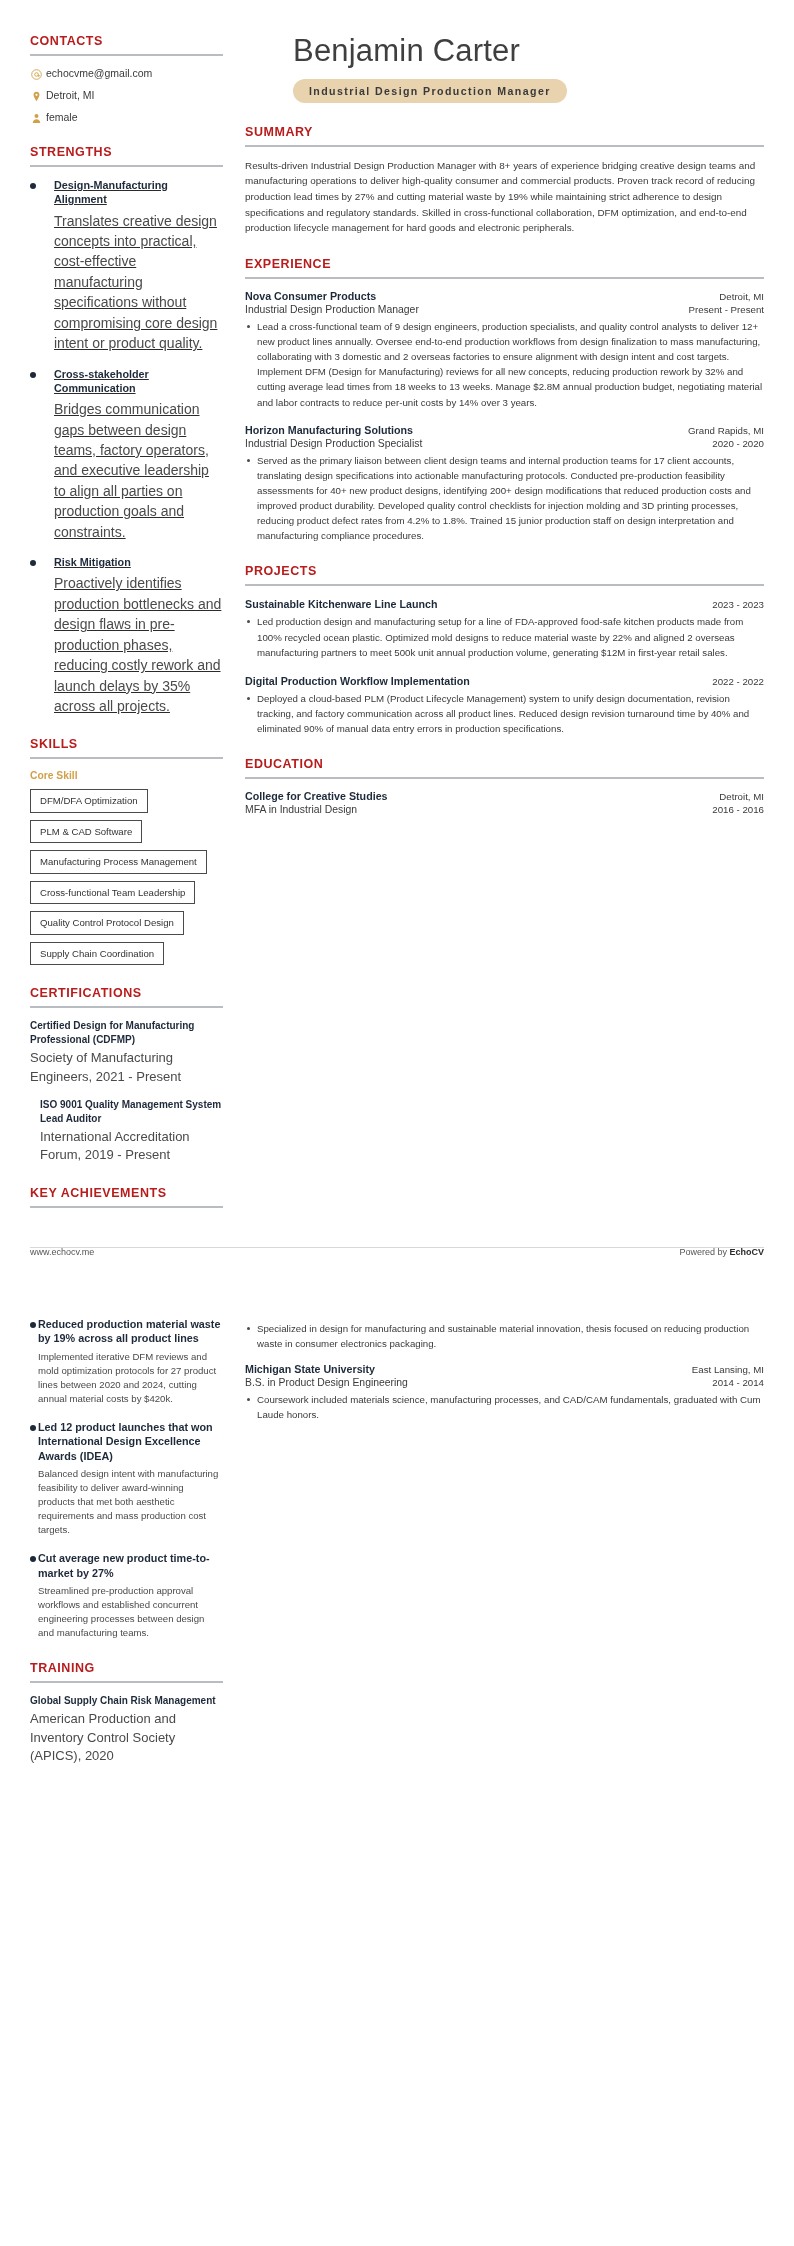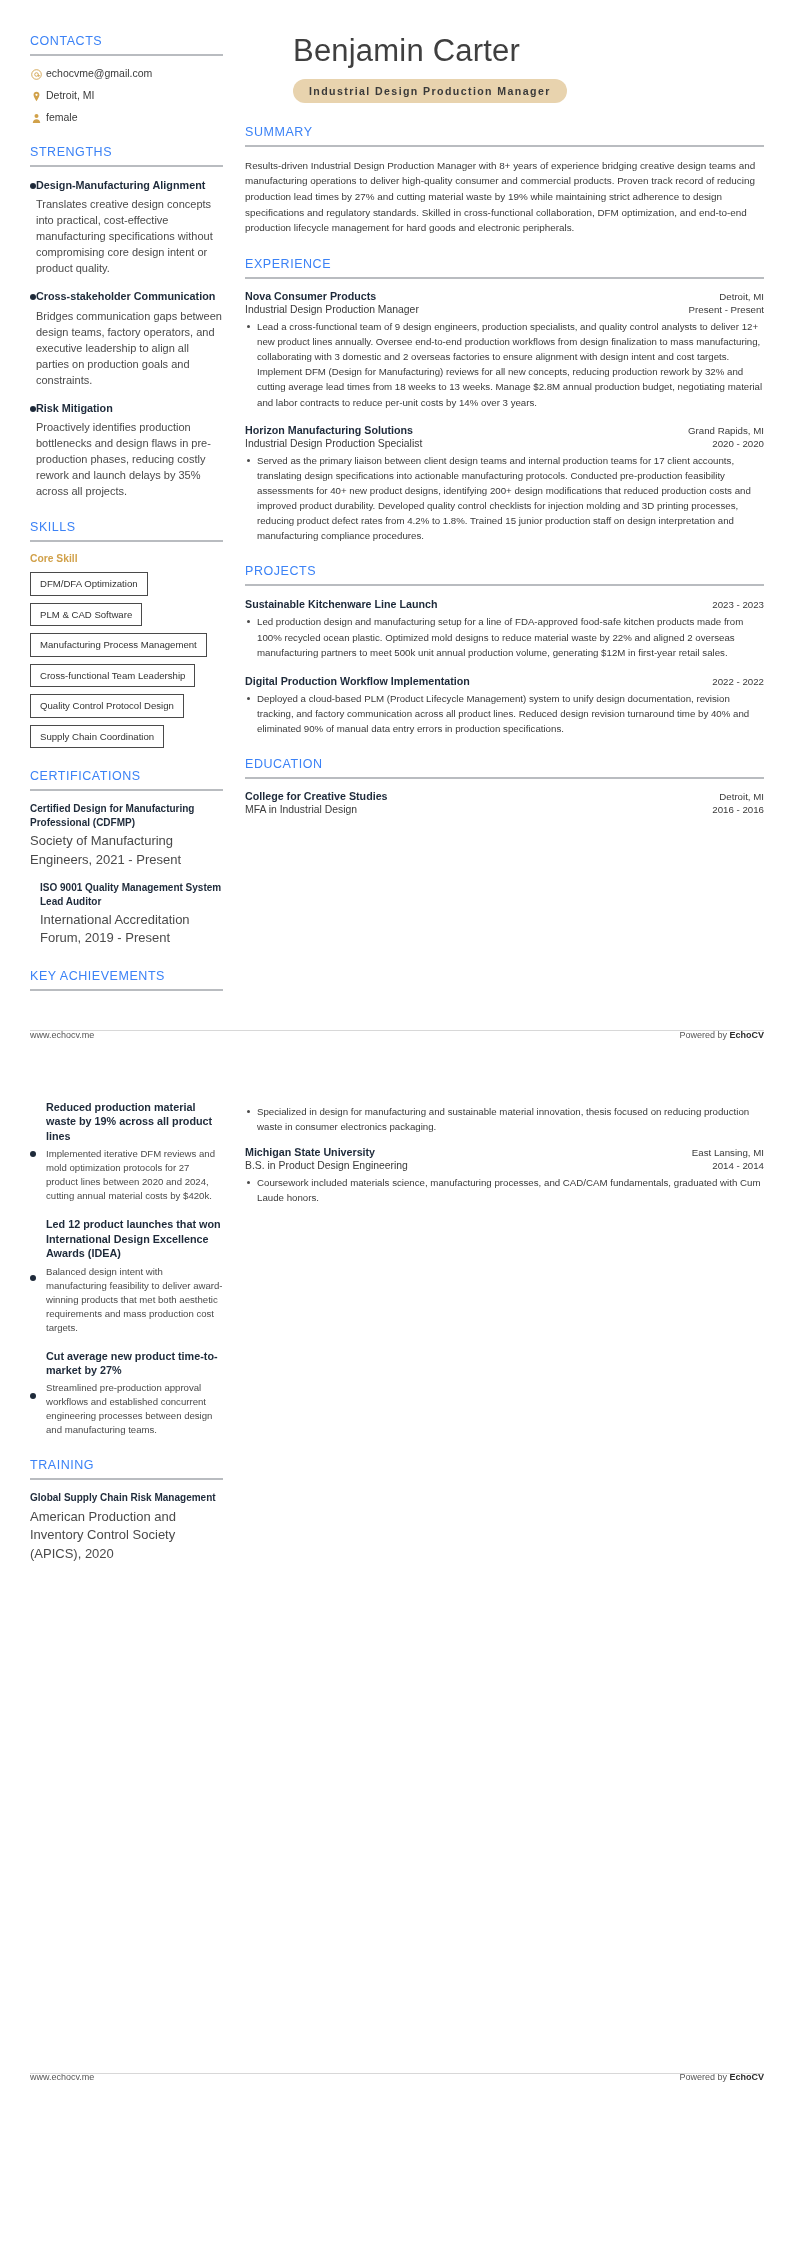--- a/index.html
+++ b/index.html
@@ -21,23 +21,23 @@
     display: flex;
     gap: 22px;
     align-items: flex-start;
   }
   .col-left { width: 193px; flex: 0 0 193px; }
   .col-right { width: 519px; flex: 0 0 519px; }
 
   
   .sec-title {
     font-size: 12.5px;
-    font-weight: normal;
+    font-weight: bold;
     letter-spacing: .55px;
-    color: #3b82f6;
+    color: #b91c1c;
     text-transform: uppercase;
   }
   .sec-rule {
     height: 2px;
     background: #b9bcc0;
     margin: 6px 0 11px 0;
   }
   .sec { margin-bottom: 21px; }
 
   
@@ -51,37 +51,37 @@
   }
   .ci {
     width: 12px; height: 12px; flex: 0 0 12px;
     display: inline-flex; align-items: center; justify-content: center;
     color: #d1a14a;
     margin-top: 1px;
   }
   .ci svg { display: block; }
 
   
-  .str { display: flex; gap: 0; margin-bottom: 13px; }
+  .str { display: flex; gap: 18px; margin-bottom: 13px; text-decoration: underline; }
   .str-dot {
     width: 6px; height: 6px; flex: 0 0 6px;
     border-radius: 50%;
     background: #1e2a3a;
     margin-top: 5px;
   }
   .str-body { flex: 1 1 auto; }
   .str-title {
     font-size: 10.8px;
     font-weight: bold;
     color: #1e2a3a;
     line-height: 1.32;
     margin-bottom: 4px;
   }
   .str-desc {
-    font-size: 11px;
+    font-size: 14px;
     line-height: 1.46;
     color: #4a4a4a;
   }
 
   
   .skill-group-label {
     font-size: 10.3px;
     font-weight: bold;
     color: #d1a14a;
     margin-bottom: 8px;
@@ -184,21 +184,21 @@
   .bullets li::before {
     content: "";
     position: absolute;
     left: 2px; top: 6px;
     width: 3px; height: 3px;
     border-radius: 50%;
     background: #4a4a4a;
   }
 
   
-  .ka { display: flex; gap: 10px; margin-bottom: 14px; align-items: center; }
+  .ka { display: flex; gap: 2px; margin-bottom: 14px; }
   .ka-dot {
     width: 6px; height: 6px; flex: 0 0 6px;
     border-radius: 50%;
     background: #1e2a3a;
     margin-top: 5px;
   }
   .ka-title {
     font-size: 10.8px;
     font-weight: bold;
     color: #1e2a3a;

